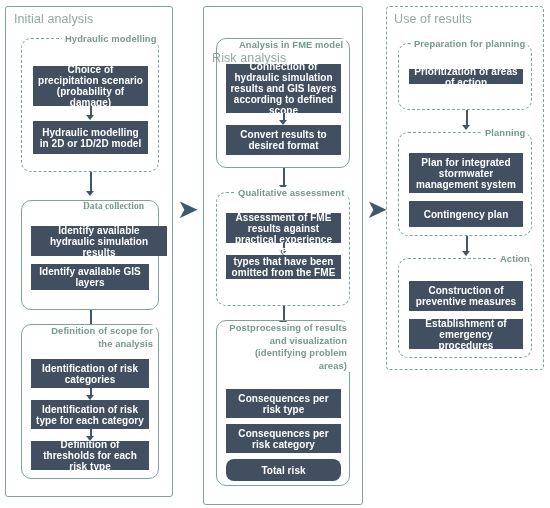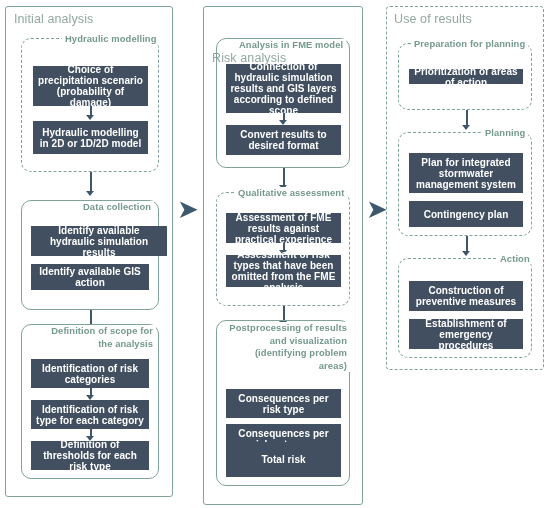--- a/index.html
+++ b/index.html
@@ -110,24 +110,24 @@
   <div class="head" style="top:9px;"></div>
 </div>
 <div class="node" style="left:33px;top:121px;width:115px;height:33px;">Hydraulic modelling in 2D or 1D/2D model</div>
 
 <div class="varrow" style="left:86px;top:172px;height:24px;">
   <div class="shaft" style="height:19px;"></div>
   <div class="head" style="top:19px;"></div>
 </div>
 
 <div class="group" style="left:21px;top:200px;width:138px;height:110px;"></div>
-<div class="group-title" style="left:80px;top:201px;">Data collection</div>
+<div class="group-title" style="left:80px;top:201px;font-family:Liberation Serif, serif;">Data collection</div>
 
 <div class="node" style="left:31px;top:226px;width:136px;height:30px;">Identify available hydraulic simulation results</div>
-<div class="node" style="left:31px;top:264px;width:118px;height:26px;">Identify available GIS action</div>
+<div class="node" style="left:31px;top:264px;width:118px;height:26px;">Identify available GIS layers</div>
 
 <div class="varrow" style="left:86px;top:310px;height:20px;">
   <div class="shaft" style="height:15px;"></div>
   <div class="head" style="top:15px;"></div>
 </div>
 
 <div class="group" style="left:21px;top:324px;width:138px;height:155px;"></div>
 <div class="group-title wrap" style="left:44px;top:325px;width:106px;">Definition of scope for the analysis</div>
 
 <div class="node" style="left:31px;top:359px;width:118px;height:29px;text-align:center;">Identification of risk categories</div>
@@ -163,33 +163,33 @@
 </div>
 
 <div class="group dashed" style="left:216px;top:192px;width:134px;height:114px;"></div>
 <div class="group-title" style="left:235px;top:187px;">Qualitative assessment</div>
 
 <div class="node" style="left:226px;top:213px;width:115px;height:30px;">Assessment of FME results against practical experience</div>
 <div class="varrow" style="left:279px;top:243px;height:12px;">
   <div class="shaft" style="height:7px;"></div>
   <div class="head" style="top:7px;"></div>
 </div>
-<div class="node" style="left:226px;top:255px;width:115px;height:32px;">Assessment of risk types that have been omitted from the FME analysis</div>
+<div class="node" style="left:226px;top:255px;width:115px;height:24px;">Assessment of risk types that have been omitted from the FME analysis</div>
 
 <div class="varrow" style="left:279px;top:306px;height:20px;">
   <div class="shaft" style="height:15px;"></div>
   <div class="head" style="top:15px;"></div>
 </div>
 
 <div class="group" style="left:216px;top:320px;width:134px;height:166px;"></div>
 <div class="group-title wrap" style="left:222px;top:322px;width:122px;">Postprocessing of results and visualization (identifying problem areas)</div>
 
 <div class="node" style="left:226px;top:389px;width:115px;height:29px;">Consequences per risk type</div>
 <div class="node" style="left:226px;top:424px;width:115px;height:29px;">Consequences per risk category</div>
-<div class="node" style="left:226px;top:442px;width:115px;height:35px;">Total risk</div>
+<div class="node" style="left:226px;top:459px;width:115px;height:22px;border-radius:8px;">Total risk</div>
 
 <div class="harrow" style="left:366px;top:196px;">➤</div>
 
 <div class="column dashed" style="left:386px;top:6px;width:158px;height:364px;"></div>
 <div class="col-title" style="left:394px;top:12px;">Use of results</div>
 
 <div class="group dashed" style="left:398px;top:43px;width:134px;height:67px;"></div>
 <div class="group-title" style="left:411px;top:38px;">Preparation for planning</div>
 
 <div class="node" style="left:409px;top:69px;width:114px;height:15px;">Prioritization of  areas of action</div>

